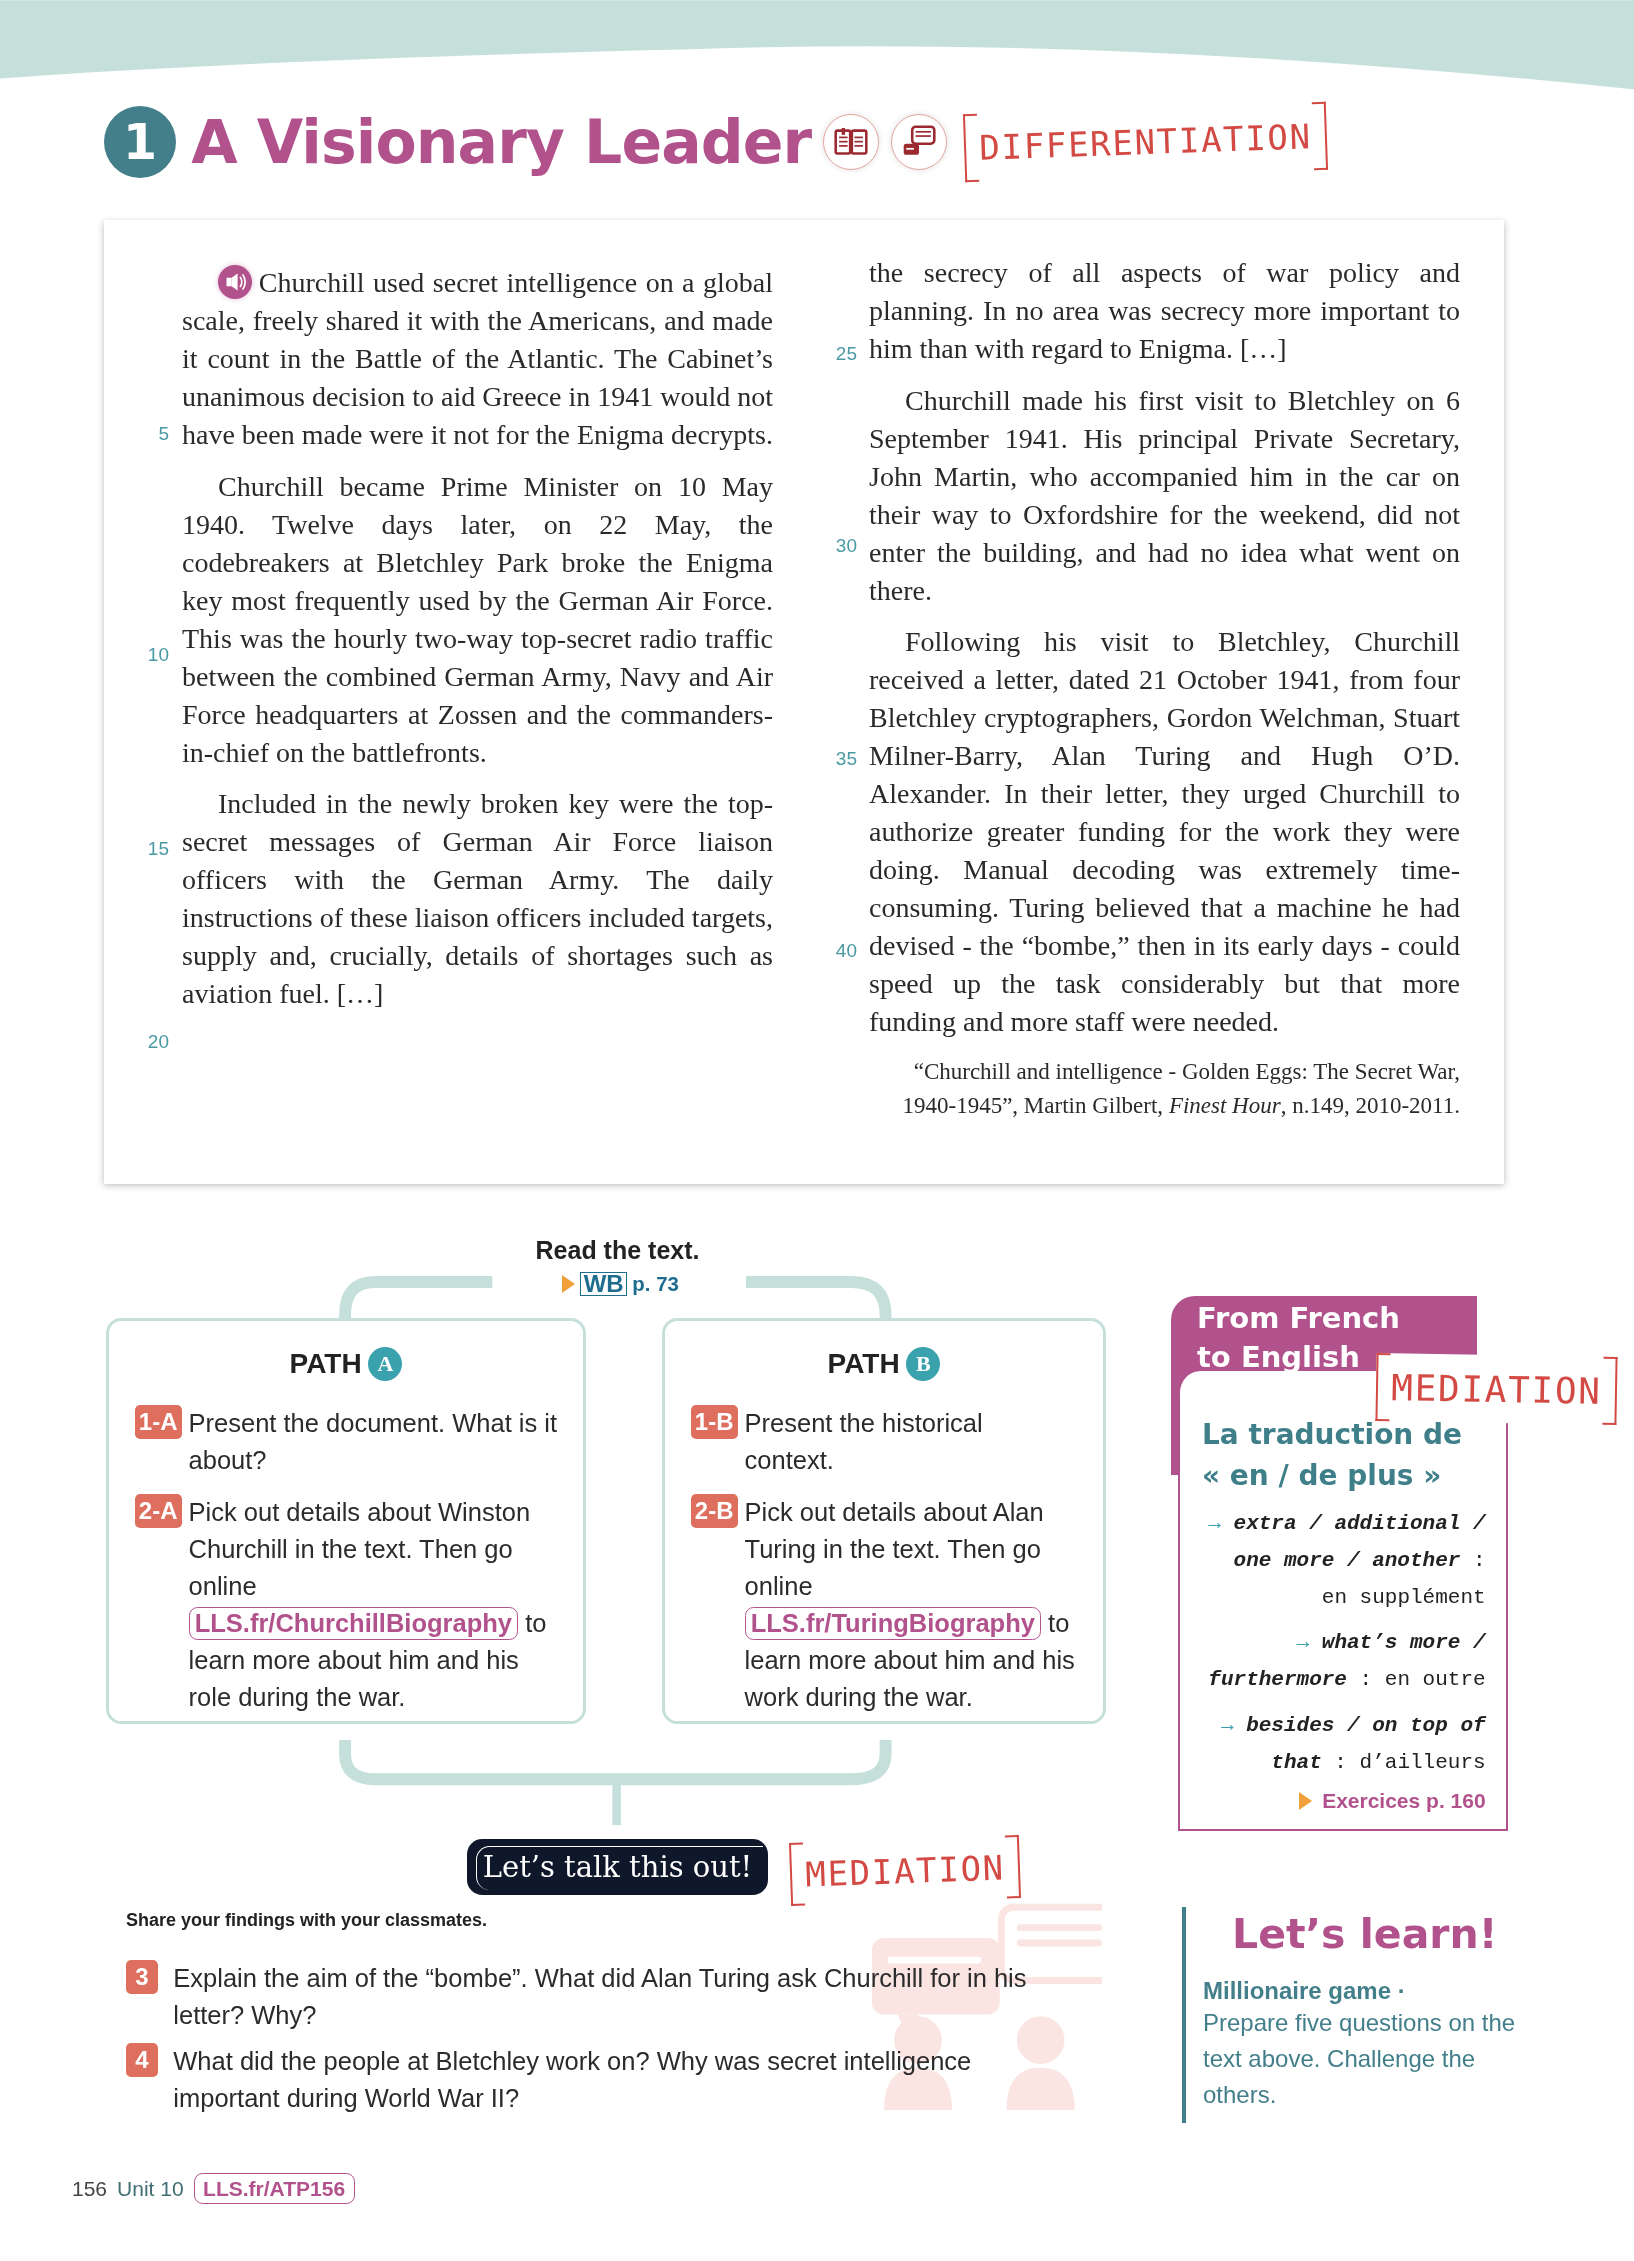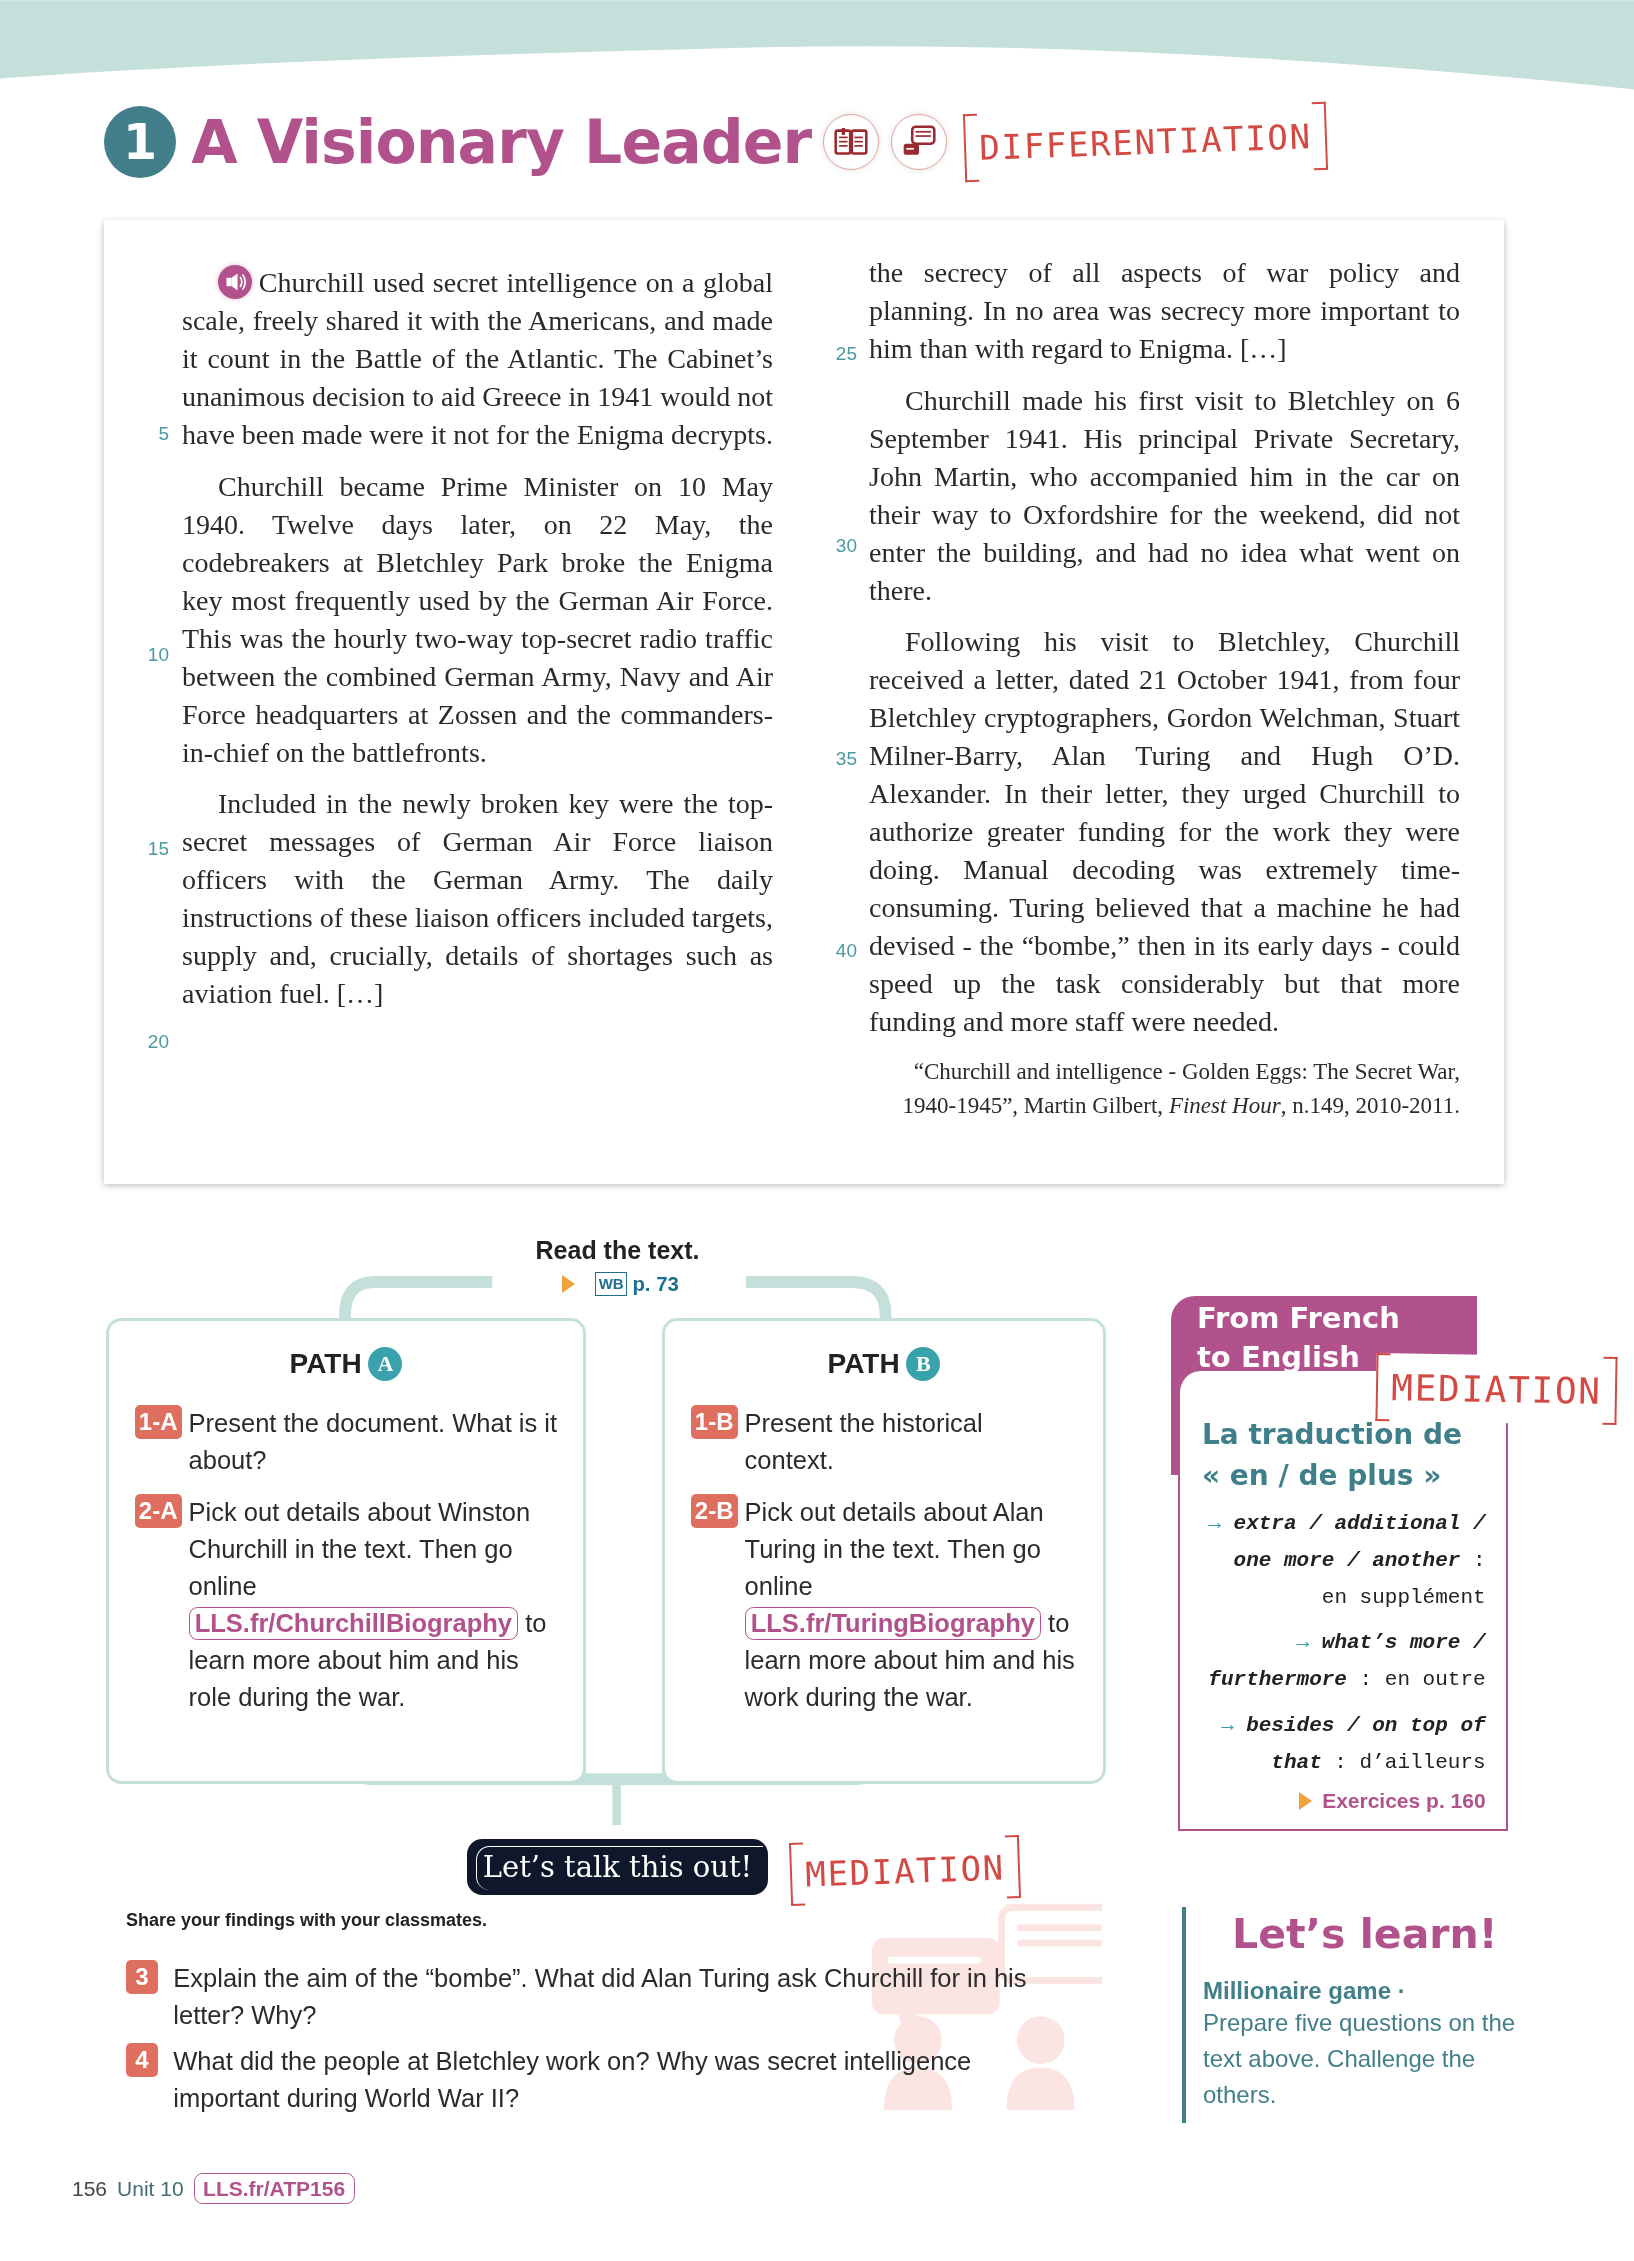--- a/index.html
+++ b/index.html
@@ -36,25 +36,25 @@
   .line-nums span { position: absolute; right: 0; }
   .audio-icon { display: inline-block; width: 34px; height: 34px; border-radius: 50%; background: #b2528c; vertical-align: -6.8px;
     margin-right: 6.8px; position: relative; text-indent: 0; box-shadow: 0 0 5.1px rgba(178,82,140,0.4); }
   .source { text-align: right; font-size: 23px; line-height: 34px; margin-top: 6.8px; }
   .source em { font-style: italic; }
 
   
   .read-text { position: absolute; left: 477px; top: 1236px; width: 281px; text-align: center; font-weight: bold; font-size: 25px; color: #222; }
   .wb-ref { position: absolute; left: 562px; top: 1272px; display: flex; align-items: center; gap: 5.1px; color: #1f6d8e; font-weight: bold; font-size: 20.4px; }
   .tri-orange { width: 0; height: 0; border-top: 9.4px solid transparent; border-bottom: 9.4px solid transparent; border-left: 13.6px solid #f0a13a; }
-  .wb-box { border: 1.7px solid #1f6d8e; padding: 0 2.6px; font-size: 15px; line-height: 22px; margin-left: 15px; }
+  .wb-box { border: 1.7px solid #1f6d8e; padding: 0 2.6px; font-size: 24px; line-height: 22px; }
 
   .connector { position: absolute; left: 0; top: 0; width: 1635px; height: 2261px; pointer-events: none; }
 
-  .path-card { position: absolute; top: 1318px; width: 480px; height: 466px; border: 3.4px solid #c5e0da; border-radius: 15.3px; background: #fff; padding: 25.5px 25.5px; }
+  .path-card { position: absolute; top: 1318px; width: 480px; height: 406px; border: 3.4px solid #c5e0da; border-radius: 15.3px; background: #fff; padding: 25.5px 25.5px; }
   .path-a { left: 106px; }
   .path-b { left: 662px; width: 444px; }
   .path-head { text-align: center; font-weight: bold; font-size: 28px; color: #222; margin-bottom: 24px; display: flex; justify-content: center; align-items: center; gap: 6.8px; }
   .path-letter { width: 34px; height: 34px; border-radius: 50%; background: #3aa2ad; color: #fff; font-family: "Liberation Serif", serif; font-size: 22px; display: inline-flex; align-items: center; justify-content: center; }
   .task { display: flex; font-size: 25.5px; line-height: 37px; margin-bottom: 15.3px; color: #2b2b2b; }
   .task-tag { flex: 0 0 auto; background: #de6f5e; color: #fff; font-weight: bold; font-size: 24px; border-radius: 5.1px; padding: 0 4.3px; height: 34px; line-height: 34px; margin-right: 6.8px; }
   .link-pill { display: inline-block; border: 1.7px solid #b2528c; border-radius: 8.5px; color: #b2528c; font-weight: bold; padding: 0 5.1px; line-height: 31px; }
 
   
   .talk-btn { position: absolute; left: 467px; top: 1839px; width: 301px; height: 56px; background: #0f172a; border-radius: 15.3px; color: #fff;

